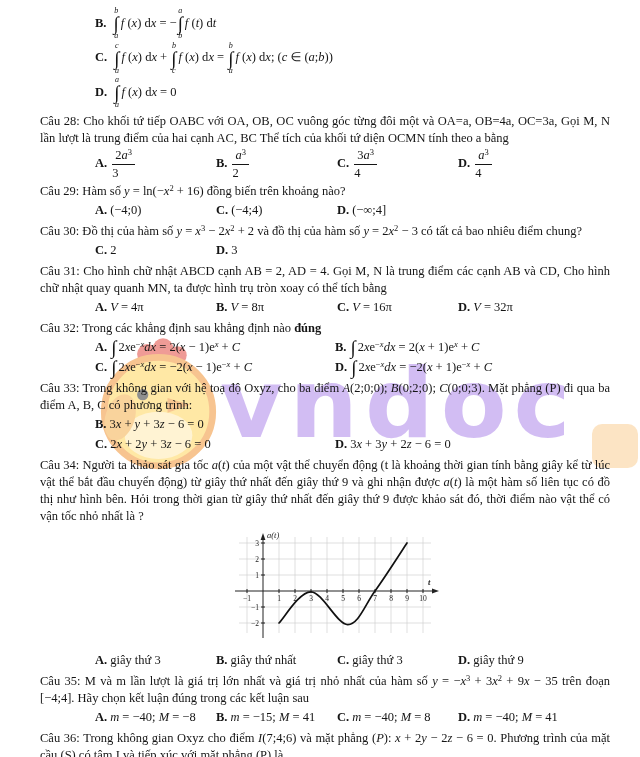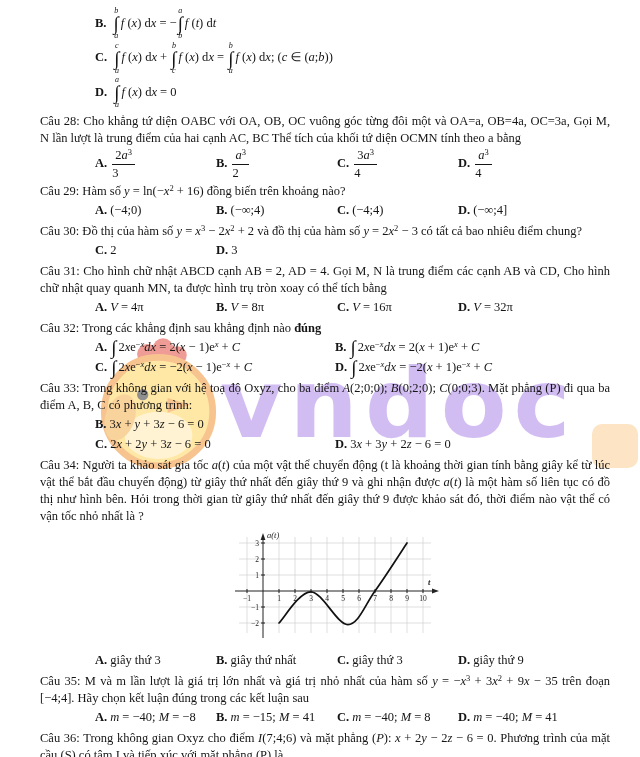--- a/index.html
+++ b/index.html
@@ -93,21 +93,21 @@
               <span class="lo">a</span>
             </span><i>f</i> (<i>x</i>) d<i>x</i>;  (<i>c</i> ∈ (<i>a</i>;<i>b</i>))</span></div>
       <div class="opt-line"><b class="olbl">D.</b> <span class="math"><span class="intg">
               <span class="hi">a</span>
               <span class="sym">∫</span>
               <span class="lo">a</span>
             </span><i>f</i> (<i>x</i>) d<i>x</i> = 0</span></div>
     </div>
 
     <div>
-      <p class="qtext"><b class="qlabel">Câu 28:</b> <span>Cho khẳng tứ diện  OABC với OA, OB, OC vuông góc từng đôi một và OA=a, OB=4a, OC=3a, Gọi M, N lần lượt là trung điểm của hai cạnh AC, BC  Thể tích của khối  tứ diện OCMN tính theo a bằng</span></p>
+      <p class="qtext"><b class="qlabel">Câu 28:</b> <span>Cho khối tứ tiếp  OABC với OA, OB, OC vuông góc từng đôi một và OA=a, OB=4a, OC=3a, Gọi M, N lần lượt là trung điểm của hai cạnh AC, BC  Thể tích của khối  tứ diện OCMN tính theo a bằng</span></p>
       <div class="opts4">
         <span class="opt"><b>A.</b><span class="math"><span class="frac">
                 <span class="num">2<i>a</i><sup>3</sup></span>
                 <span class="den">3</span>
               </span></span></span>
         <span class="opt"><b>B.</b><span class="math"><span class="frac">
                 <span class="num"><i>a</i><sup>3</sup></span>
                 <span class="den">2</span>
               </span></span></span>
         <span class="opt"><b>C.</b><span class="math"><span class="frac">
@@ -118,21 +118,20 @@
                 <span class="num"><i>a</i><sup>3</sup></span>
                 <span class="den">4</span>
               </span></span></span>
       </div>
     </div>
 
     <div>
       <p class="qtext"><b class="qlabel">Câu 29:</b> <span>Hàm số <i>y</i> = ln(−<i>x</i><sup>2</sup> + 16) đồng biến trên khoảng nào?</span></p>
       <div class="opts4">
         <span class="opt"><b>A.</b><span class="math">(−4;0)</span></span>
-        <span class="opt"><b>B.</b><span class="math">(−∞;4)</span></span>
         <span class="opt"><b>C.</b><span class="math">(−4;4)</span></span>
         <span class="opt"><b>D.</b><span class="math">(−∞;4]</span></span>
       </div>
     </div>
 
     <div>
       <p class="qtext"><b class="qlabel">Câu 30:</b> <span>Đồ thị của hàm số <i>y</i> = <i>x</i><sup>3</sup> − 2<i>x</i><sup>2</sup> + 2 và đồ thị của hàm số <i>y</i> = 2<i>x</i><sup>2</sup> − 3 có tất cả bao nhiêu điểm chung?</span></p>
       <div class="opts4">
         <span class="opt"><b>C.</b><span class="math">2</span></span>
         <span class="opt"><b>D.</b><span class="math">3</span></span>

